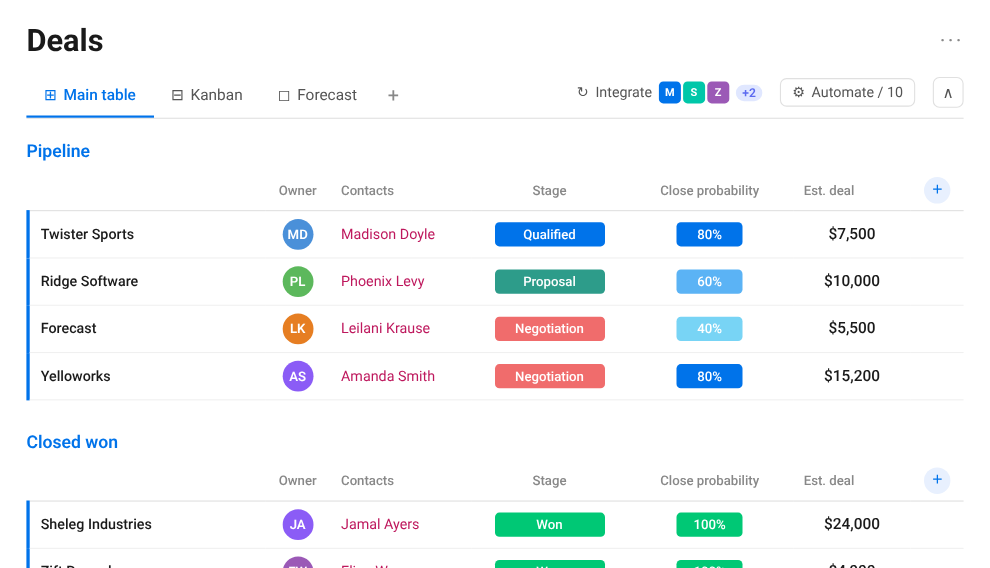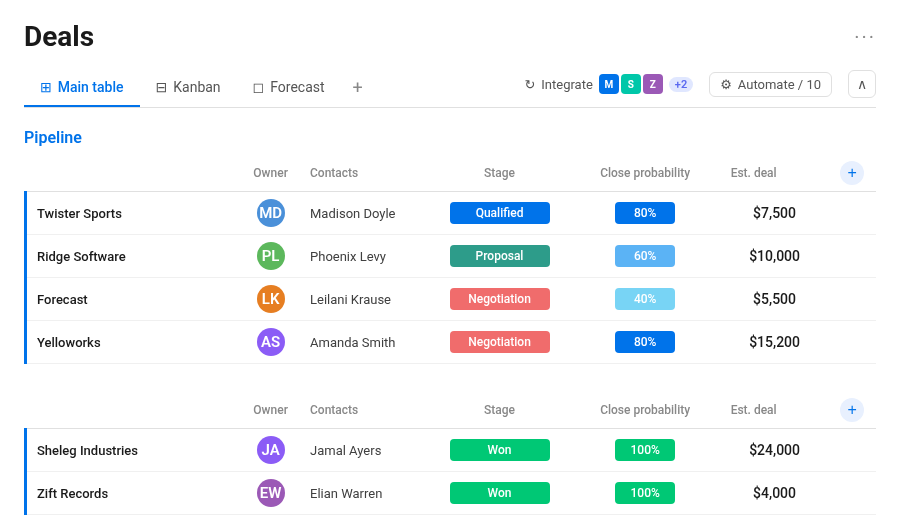--- a/index.html
+++ b/index.html
@@ -32,23 +32,23 @@
     .section-title { font-size: 16px; font-weight: 600; color: #0073ea; margin-bottom: 8px; }
 
     .data-table { width: 100%; border-collapse: collapse; }
     .data-table th { text-align: left; padding: 6px 10px; color: #888; font-size: 12px; font-weight: 500; border-bottom: 1px solid #e0e0e0; background: #fff; }
     .data-table th.center { text-align: center; }
     .data-table td { padding: 7px 10px; border-bottom: 1px solid #f0f0f0; vertical-align: middle; }
 
     .company-name { font-weight: 500; color: #1a1a1a; font-size: 13px; }
     .left-border-row td:first-child { border-left: 3px solid #0073ea; }
 
-    .avatar { width: 28px; height: 28px; border-radius: 50%; background: #ccc; display: flex; align-items: center; justify-content: center; font-size: 15px; color: #fff; font-weight: 600; overflow: hidden; }
-
-    .contact-link { color: #404040; text-decoration: none; font-size: 13px; }
+    .avatar { width: 28px; height: 28px; border-radius: 50%; background: #ccc; display: flex; align-items: center; justify-content: center; font-size: 12px; color: #fff; font-weight: 600; overflow: hidden; }
+
+    .contact-link { color: #be185d; text-decoration: none; font-size: 13px; }
 
     .stage-badge { display: inline-block; padding: 4px 14px; border-radius: 4px; font-size: 12px; font-weight: 500; color: #fff; text-align: center; min-width: 100px; }
     .stage-qualified { background: #0073ea; }
     .stage-proposal { background: #2d9c8a; }
     .stage-negotiation { background: #f06c6c; }
     .stage-won { background: #00c875; }
 
     .prob-badge { display: inline-block; padding: 4px 14px; border-radius: 4px; font-size: 12px; font-weight: 500; color: #fff; text-align: center; min-width: 60px; }
     .prob-80 { background: #0073ea; }
     .prob-60 { background: #5bb3f5; }
@@ -209,20 +209,21 @@
         <span class="prob-badge prob-80">80%</span>
       </td>
       <td class="col-est est-deal">$15,200</td>
       <td class="col-plus"></td>
     </tr>
         </tbody>
     </table>
   </div>
 
   <div class="section">
+    <div class="section-title">Closed won</div>
     <table class="data-table">
       <thead>
         <tr>
           <th style="width:200px;"></th>
           <th class="col-owner center">Owner</th>
           <th class="col-contacts">Contacts</th>
           <th class="col-stage center">Stage</th>
           <th class="col-prob center">Close probability</th>
           <th class="col-est">Est. deal</th>
           <th class="col-plus">

